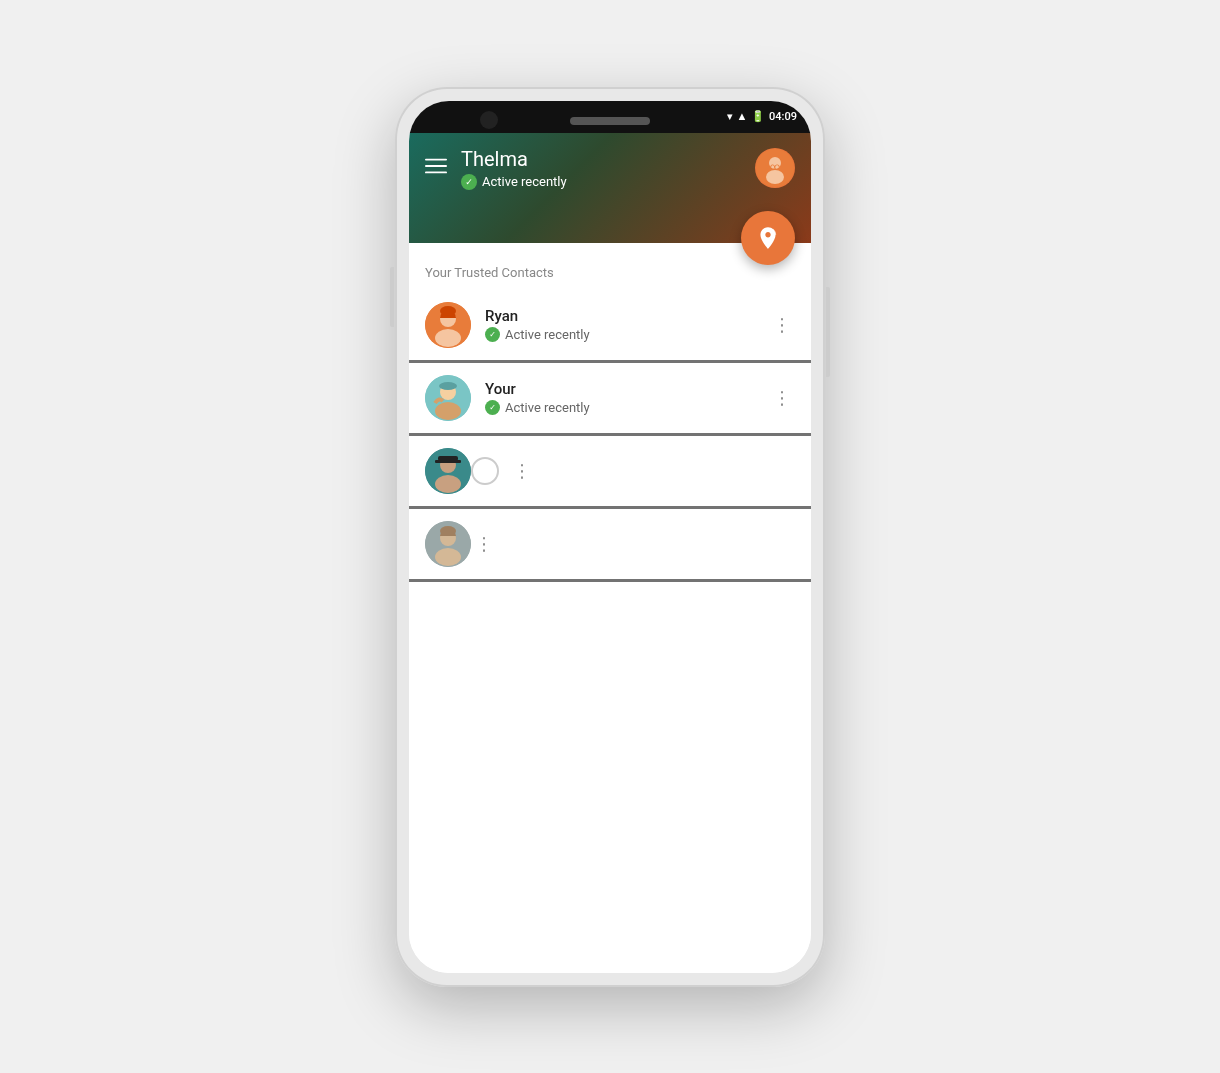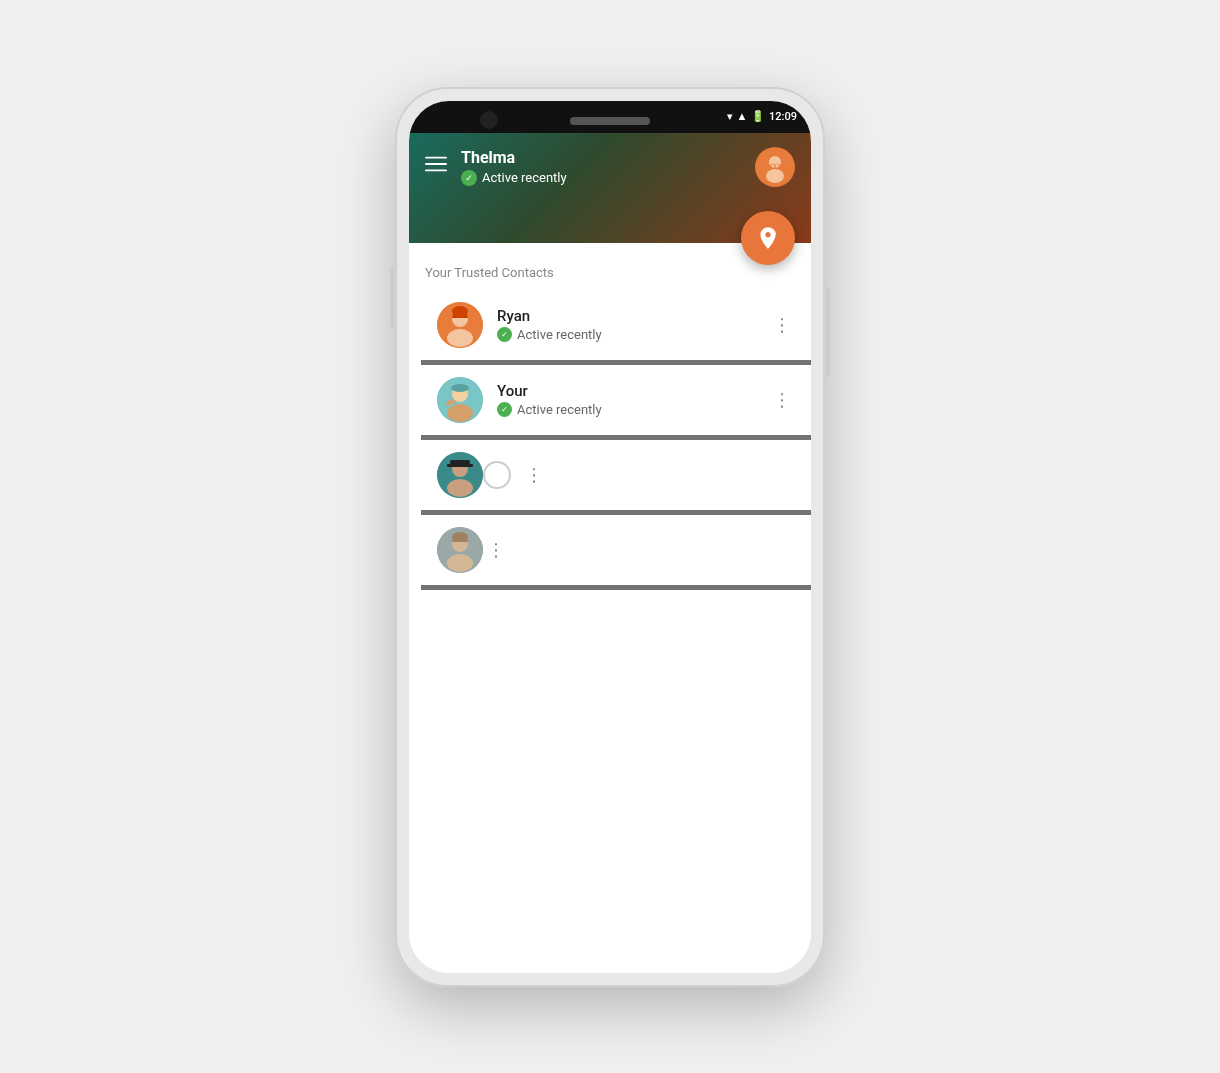--- a/index.html
+++ b/index.html
@@ -118,22 +118,22 @@
       color: #fff;
       font-size: 20px;
       cursor: pointer;
     }
     .header-title-block {
       flex: 1;
       margin-left: 14px;
     }
     .header-title {
       color: #fff;
-      font-size: 16px;
-      font-weight: 700;
+      font-size: 20px;
+      font-weight: 400;
     }
     .header-status {
       display: flex;
       align-items: center;
       gap: 5px;
       margin-top: 3px;
     }
     .status-check {
       width: 16px;
       height: 16px;
@@ -196,23 +196,22 @@
     }
 
     .contact-list {
       list-style: none;
     }
 
     .contact-item {
       display: flex;
       align-items: center;
       padding: 12px 16px;
-      border-bottom: 5px solid #737373;
+      border-bottom: 3px solid #737373;
       position: relative;
-      margin-left: 12px;
     }
 
     .avatar {
       width: 46px;
       height: 46px;
       border-radius: 50%;
       overflow: hidden;
       flex-shrink: 0;
       display: flex;
       align-items: center;
@@ -295,21 +294,21 @@
   <div class="phone-inner">
 
     <div class="status-bar">
       <div class="status-icons">
 
         <span>▾</span>
 
         <span>▲</span>
 
         <span>🔋</span>
-        <span>12:09</span>
+        <span>04:09</span>
       </div>
     </div>
 
     <div class="app-header">
       <div class="header-top">
         <div class="menu-icon">
           <svg width="22" height="22" viewBox="0 0 24 24" fill="white">
             <rect y="4" width="24" height="2" rx="1"></rect>
             <rect y="11" width="24" height="2" rx="1"></rect>
             <rect y="18" width="24" height="2" rx="1"></rect>

